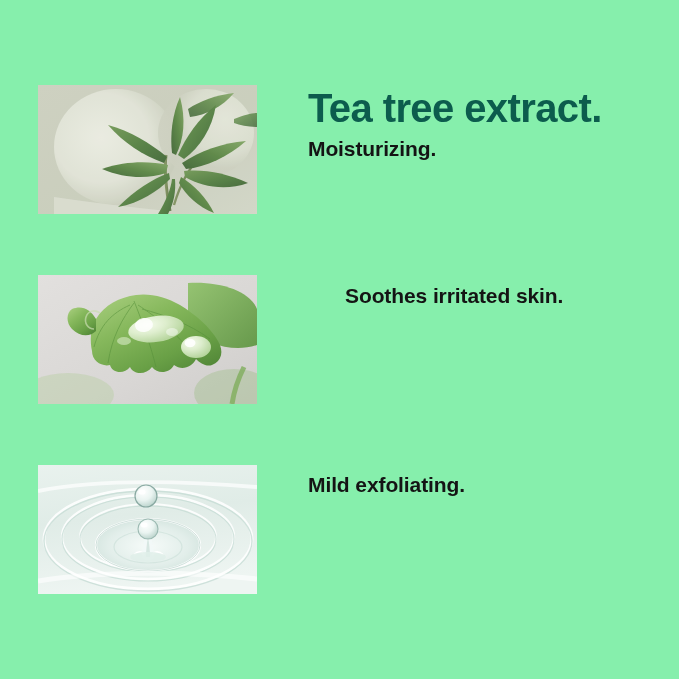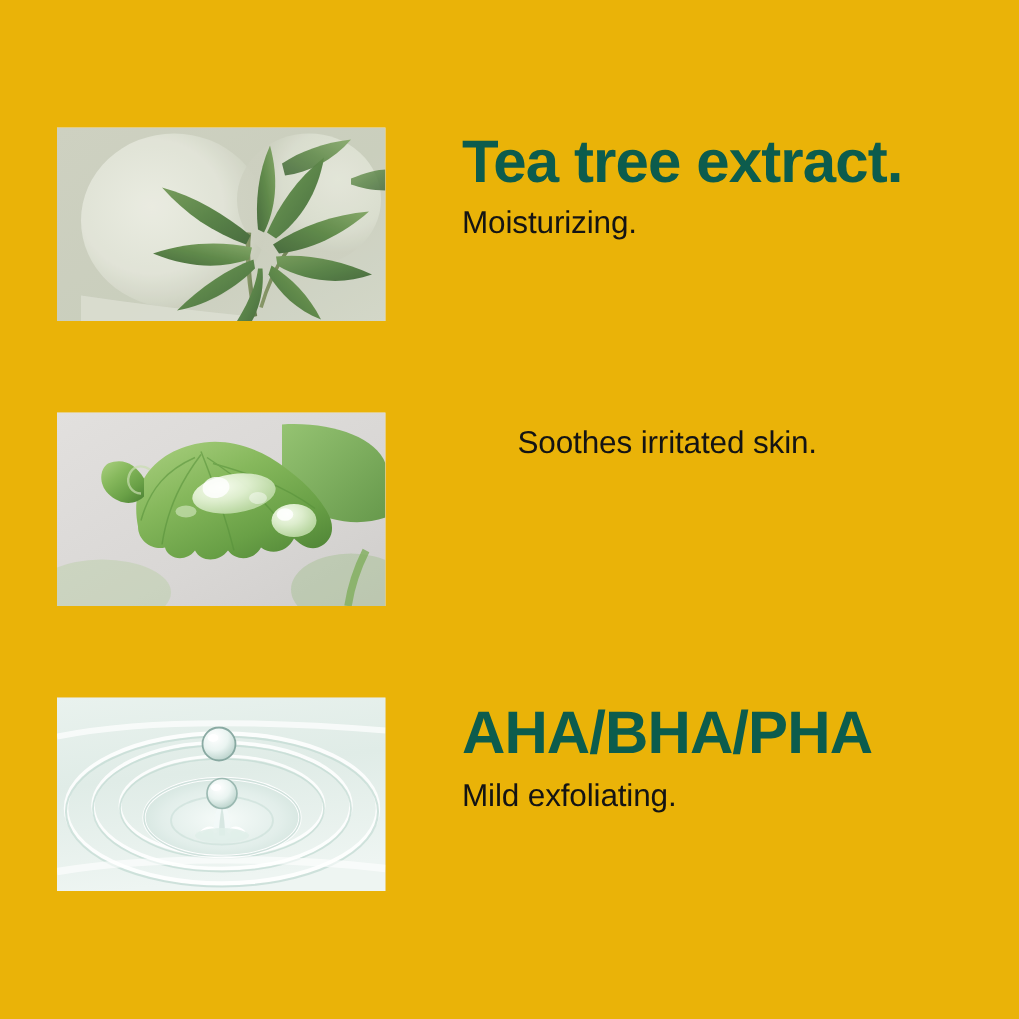--- a/index.html
+++ b/index.html
@@ -12,21 +12,21 @@
     height: 679px;
     overflow: hidden;
     font-family: "Liberation Sans", sans-serif;
     -webkit-font-smoothing: antialiased;
   }
 
   .page {
     position: relative;
     width: 679px;
     height: 679px;
-    background: #eab308;
+    background: #86efac;
   }
 
   
   .feature-row {
     position: absolute;
     left: 0;
     width: 679px;
     height: 129px;
   }
   .feature-row[data-row="0"] { top: 85px; }
@@ -64,21 +64,21 @@
   }
   .heading.two-line {
     white-space: normal;
     font-size: 39px;
     line-height: 45px;
   }
   .sub {
     margin: 0;
     color: #141414;
     font-family: "Liberation Sans", sans-serif;
-    font-weight: 400;
+    font-weight: 700;
     font-size: 21px;
     line-height: 26px;
     letter-spacing: -0.1px;
     white-space: nowrap;
   }
 
   
   .feature-row[data-row="0"] .heading { padding-top: 1px; }
   .feature-row[data-row="0"] .sub     { padding-top: 6px; }
 
@@ -290,18 +290,17 @@
         <circle cx="108" cy="31" r="11" fill="url(#dropW)"></circle>
         <circle cx="108" cy="31" r="11" fill="none" stroke="#7fa29a" stroke-width="1.2" stroke-opacity="0.9"></circle>
         <ellipse cx="104" cy="27" rx="3.6" ry="2.6" fill="#ffffff" opacity="0.92"></ellipse>
 
         <path d="M0 26 C50 16 120 14 219 22" fill="none" stroke="#ffffff" stroke-width="4" stroke-opacity="0.7"></path>
         <path d="M0 116 C60 106 150 106 219 114" fill="none" stroke="#ffffff" stroke-width="5" stroke-opacity="0.6"></path>
       </svg>
     </div>
 
     <div class="copy">
-      <p class="heading">AHA/BHA/PHA</p>
       <p class="sub">Mild exfoliating.</p>
     </div>
   </div>
 
 </div>
 
 </body></html>

